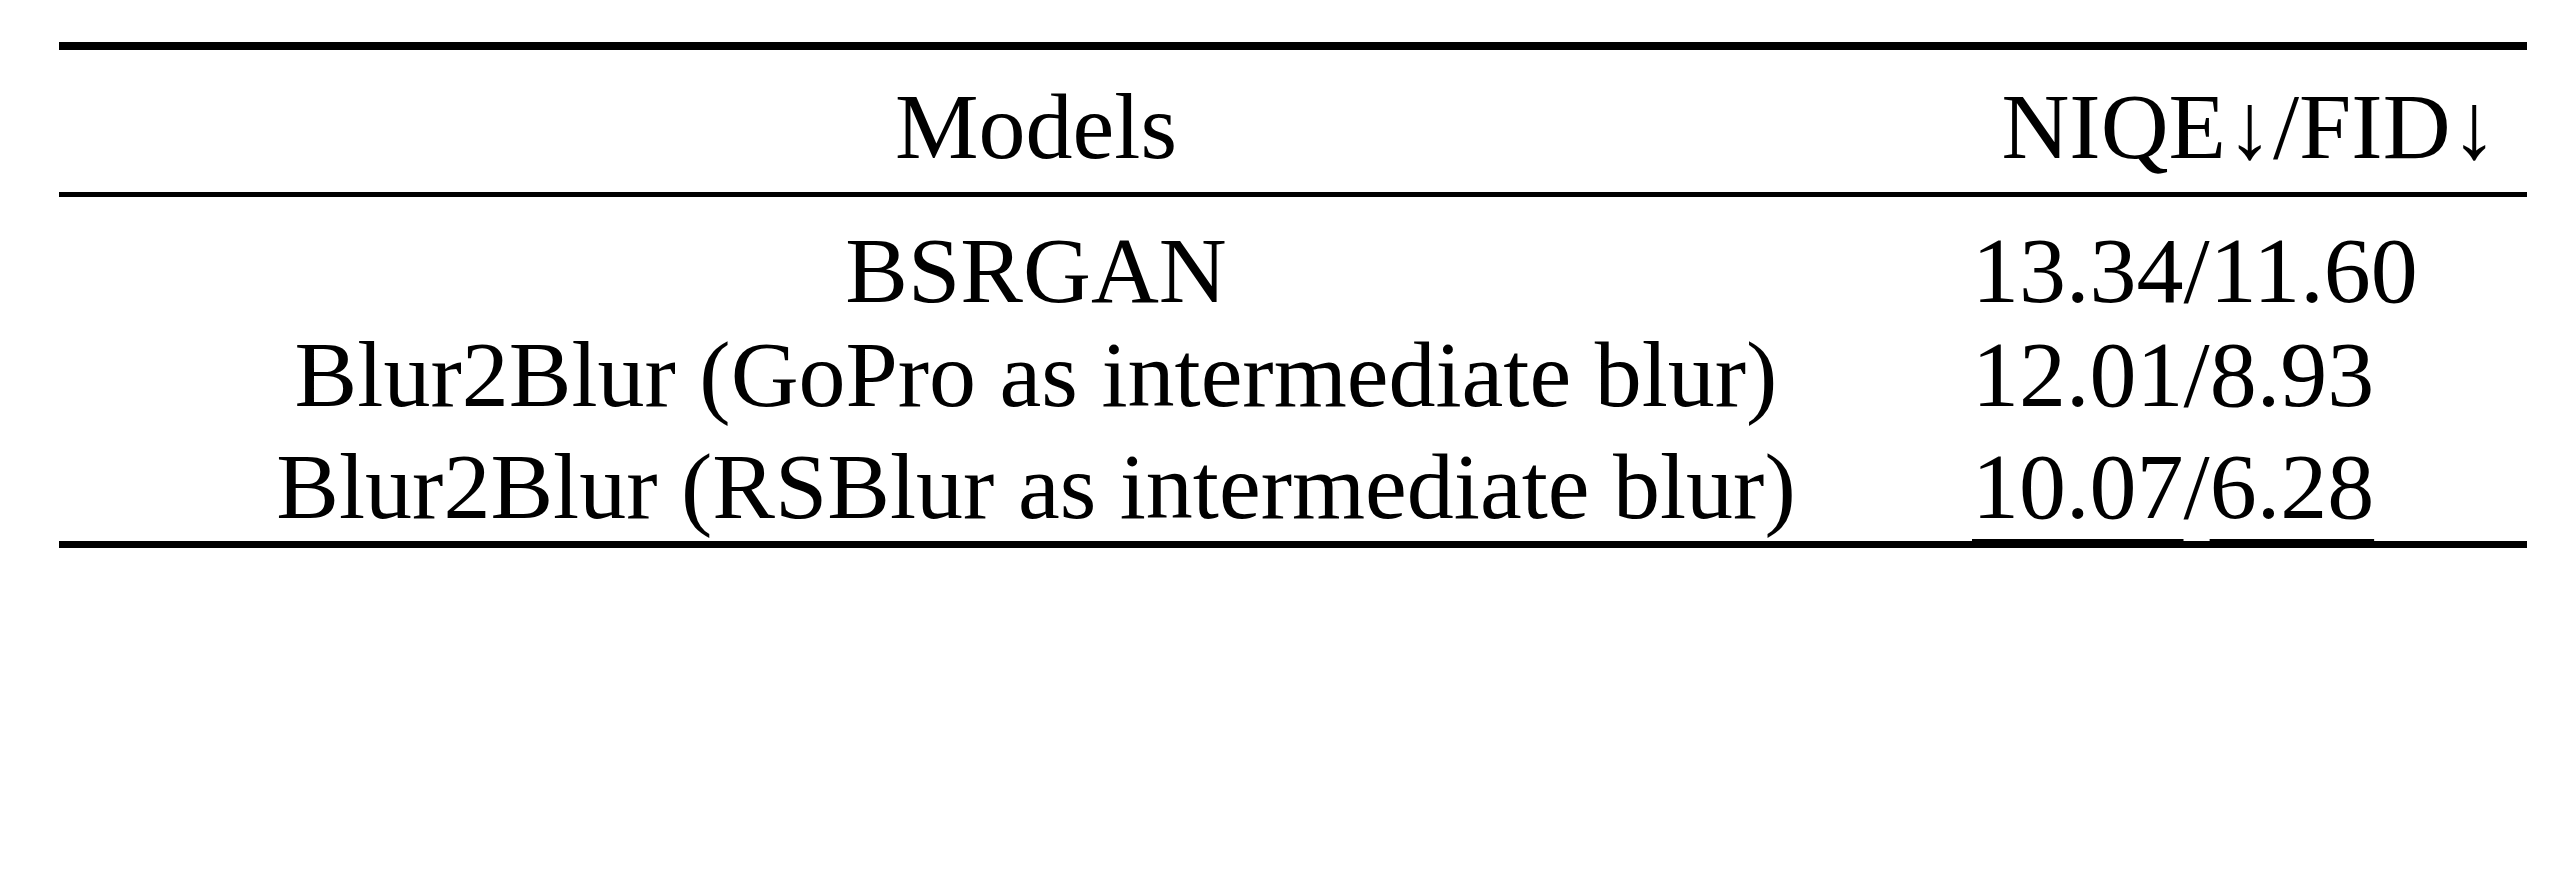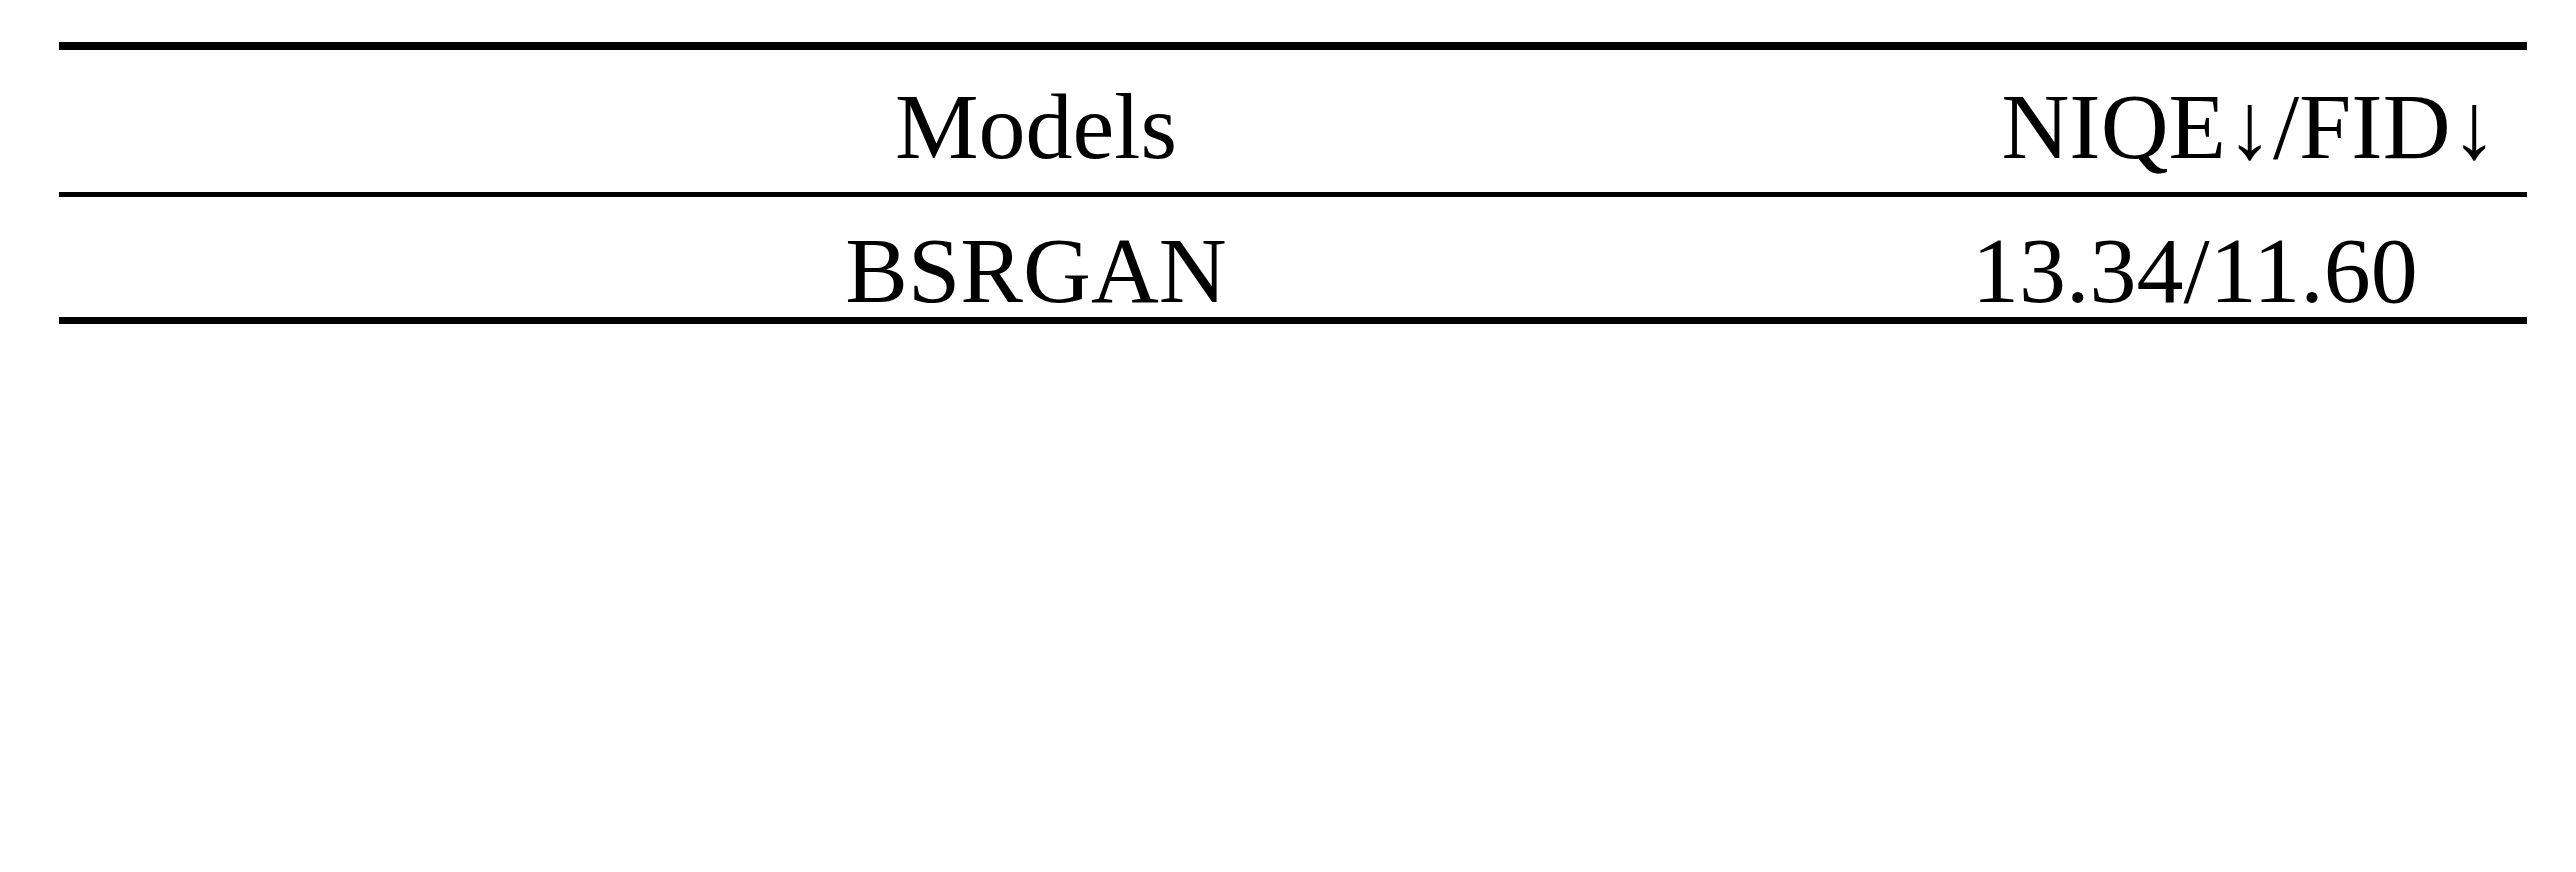--- a/index.html
+++ b/index.html
@@ -78,18 +78,26 @@
       <tr>
         <th class="col-model">Models</th>
         <th class="col-metric">NIQE↓/FID↓</th>
       </tr>
     </thead>
     <tbody class="group-first" id="group-0">
         <tr>
           <td class="col-model">BSRGAN</td>
           <td class="col-metric"><span>13.34</span><span>/</span><span>11.60</span></td>
         </tr>
+        <tr>
+          <td class="col-model">Blur2Blur (GoPro as intermediate blur)</td>
+          <td class="col-metric"><span>12.01</span><span>/</span><span>8.93</span></td>
+        </tr>
+        <tr>
+          <td class="col-model">Blur2Blur (RSBlur as intermediate blur)</td>
+          <td class="col-metric"><span class="underlined">10.07</span><span>/</span><span class="underlined">6.28</span></td>
+        </tr>
       </tbody>
     <tbody id="group-1">
       </tbody>
   </table>
 </div>
 
 
 </body></html>

